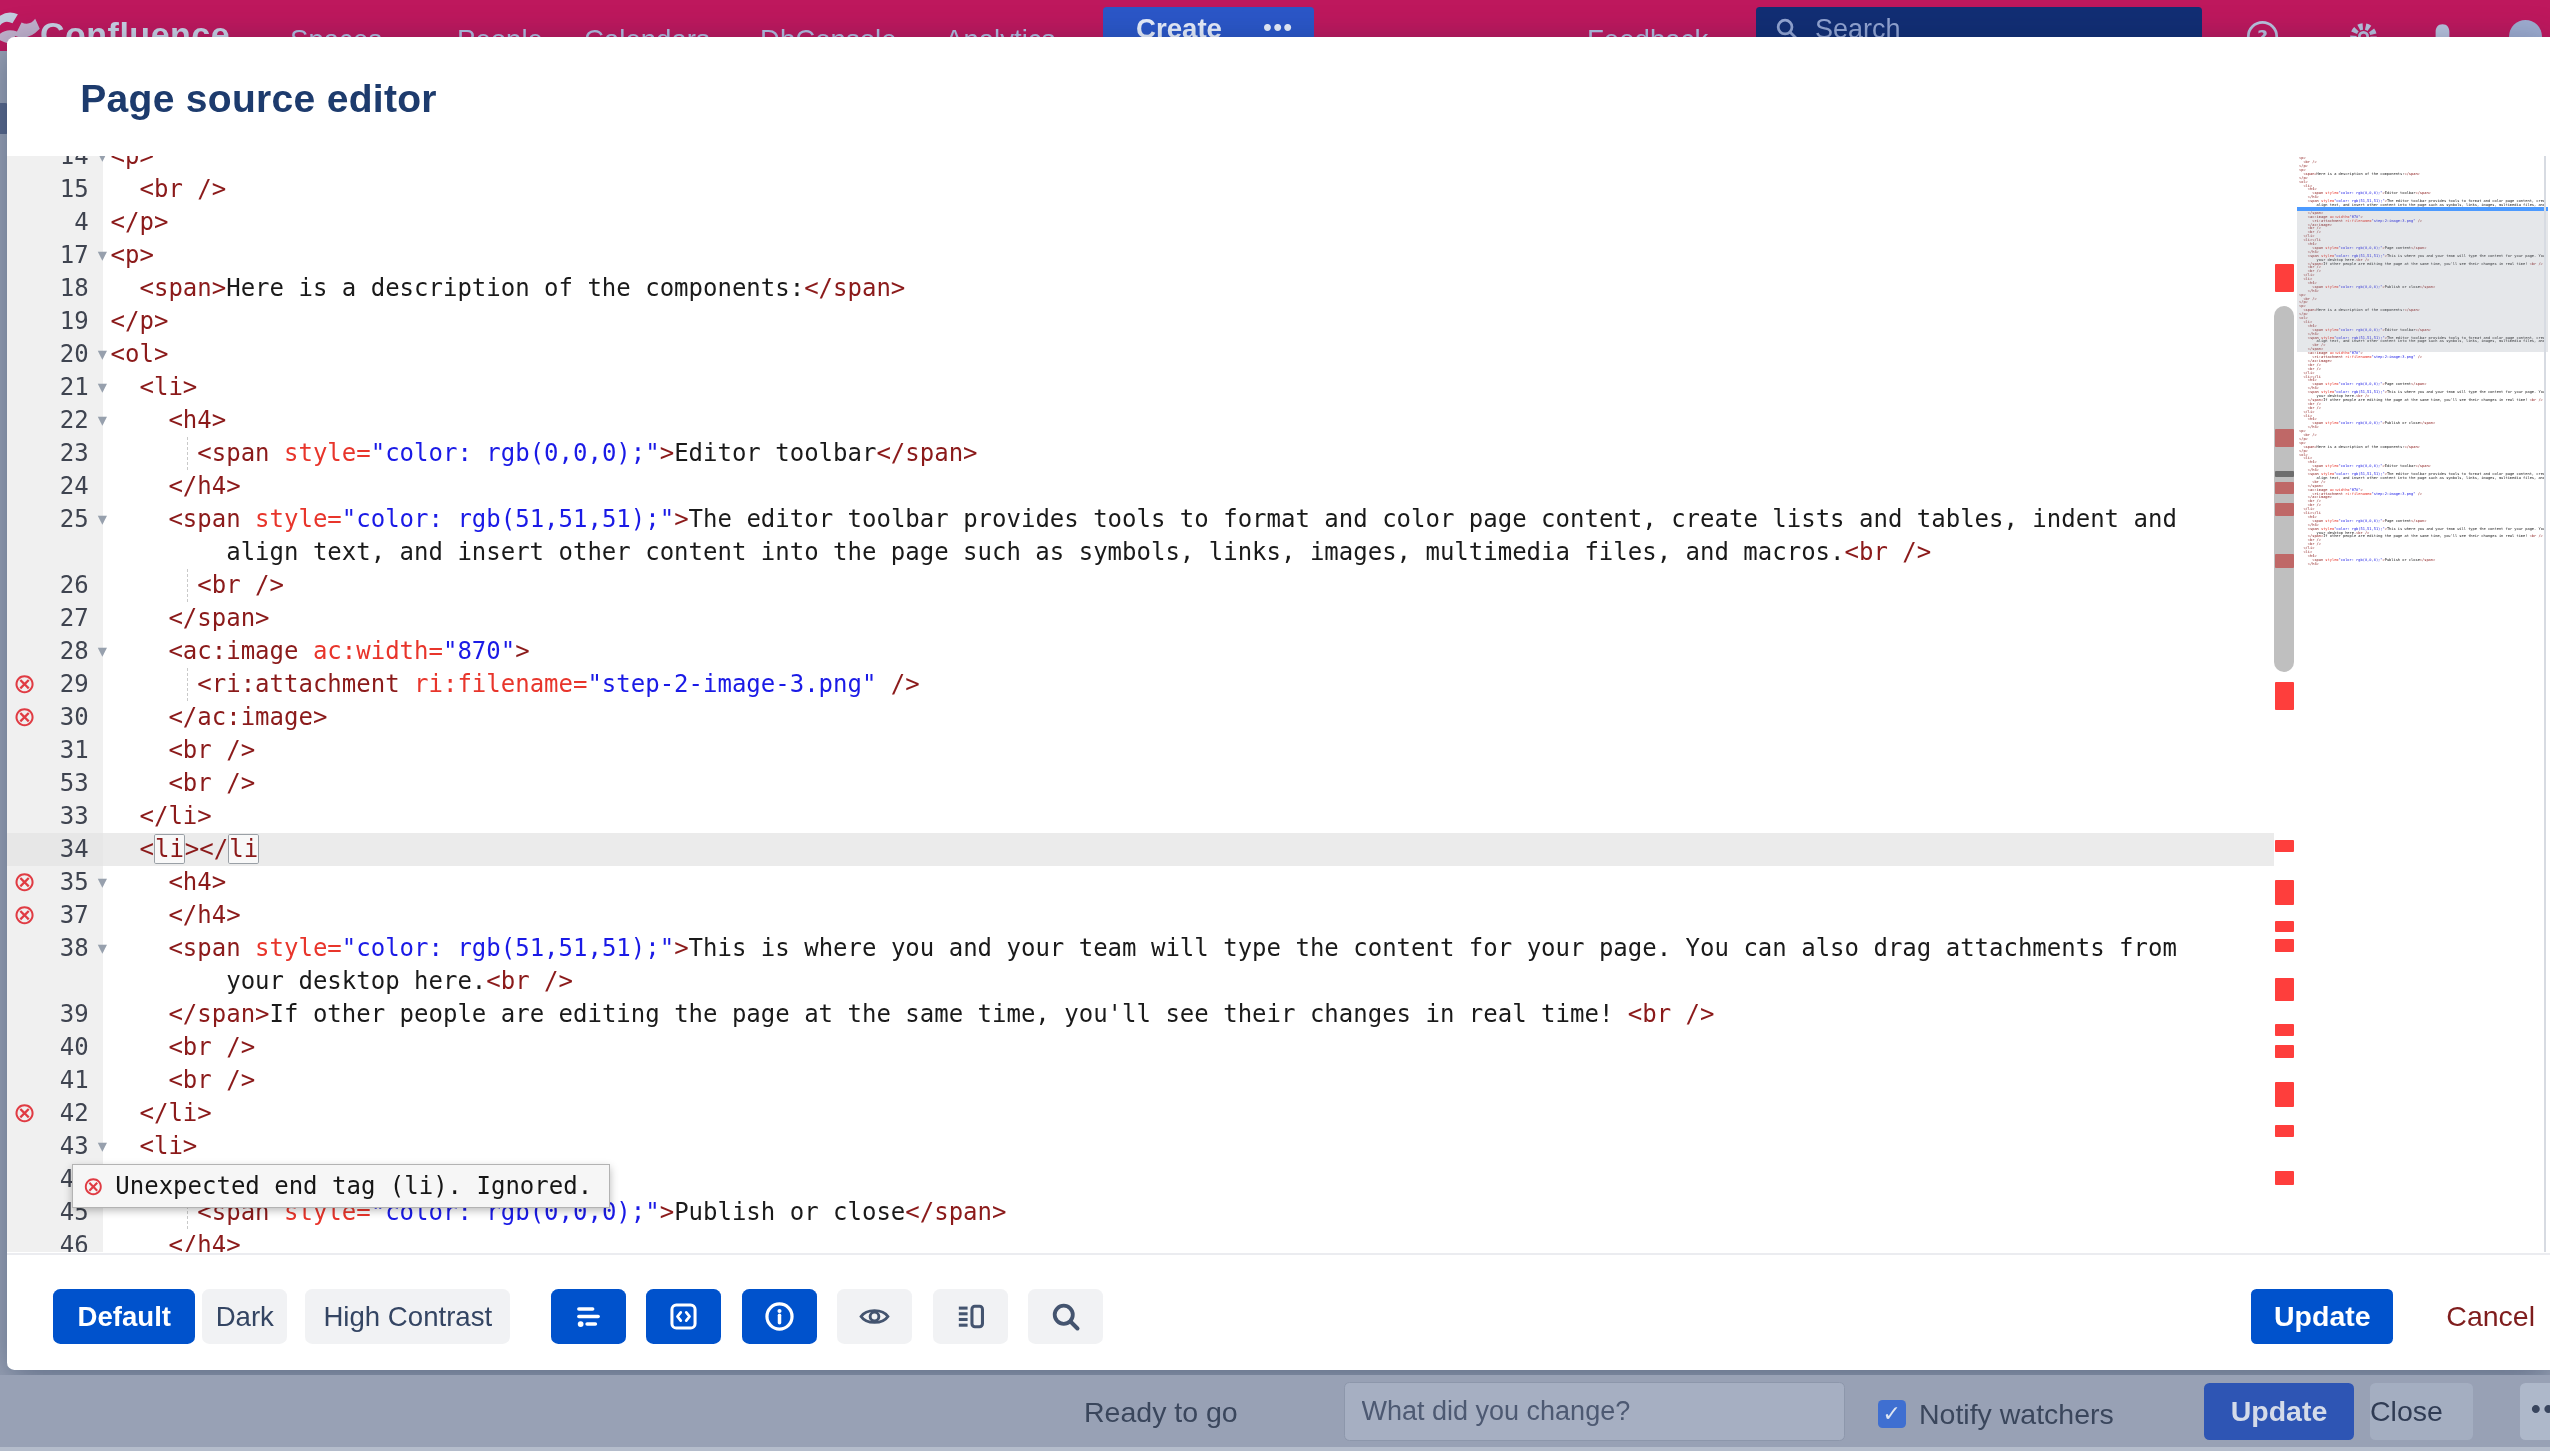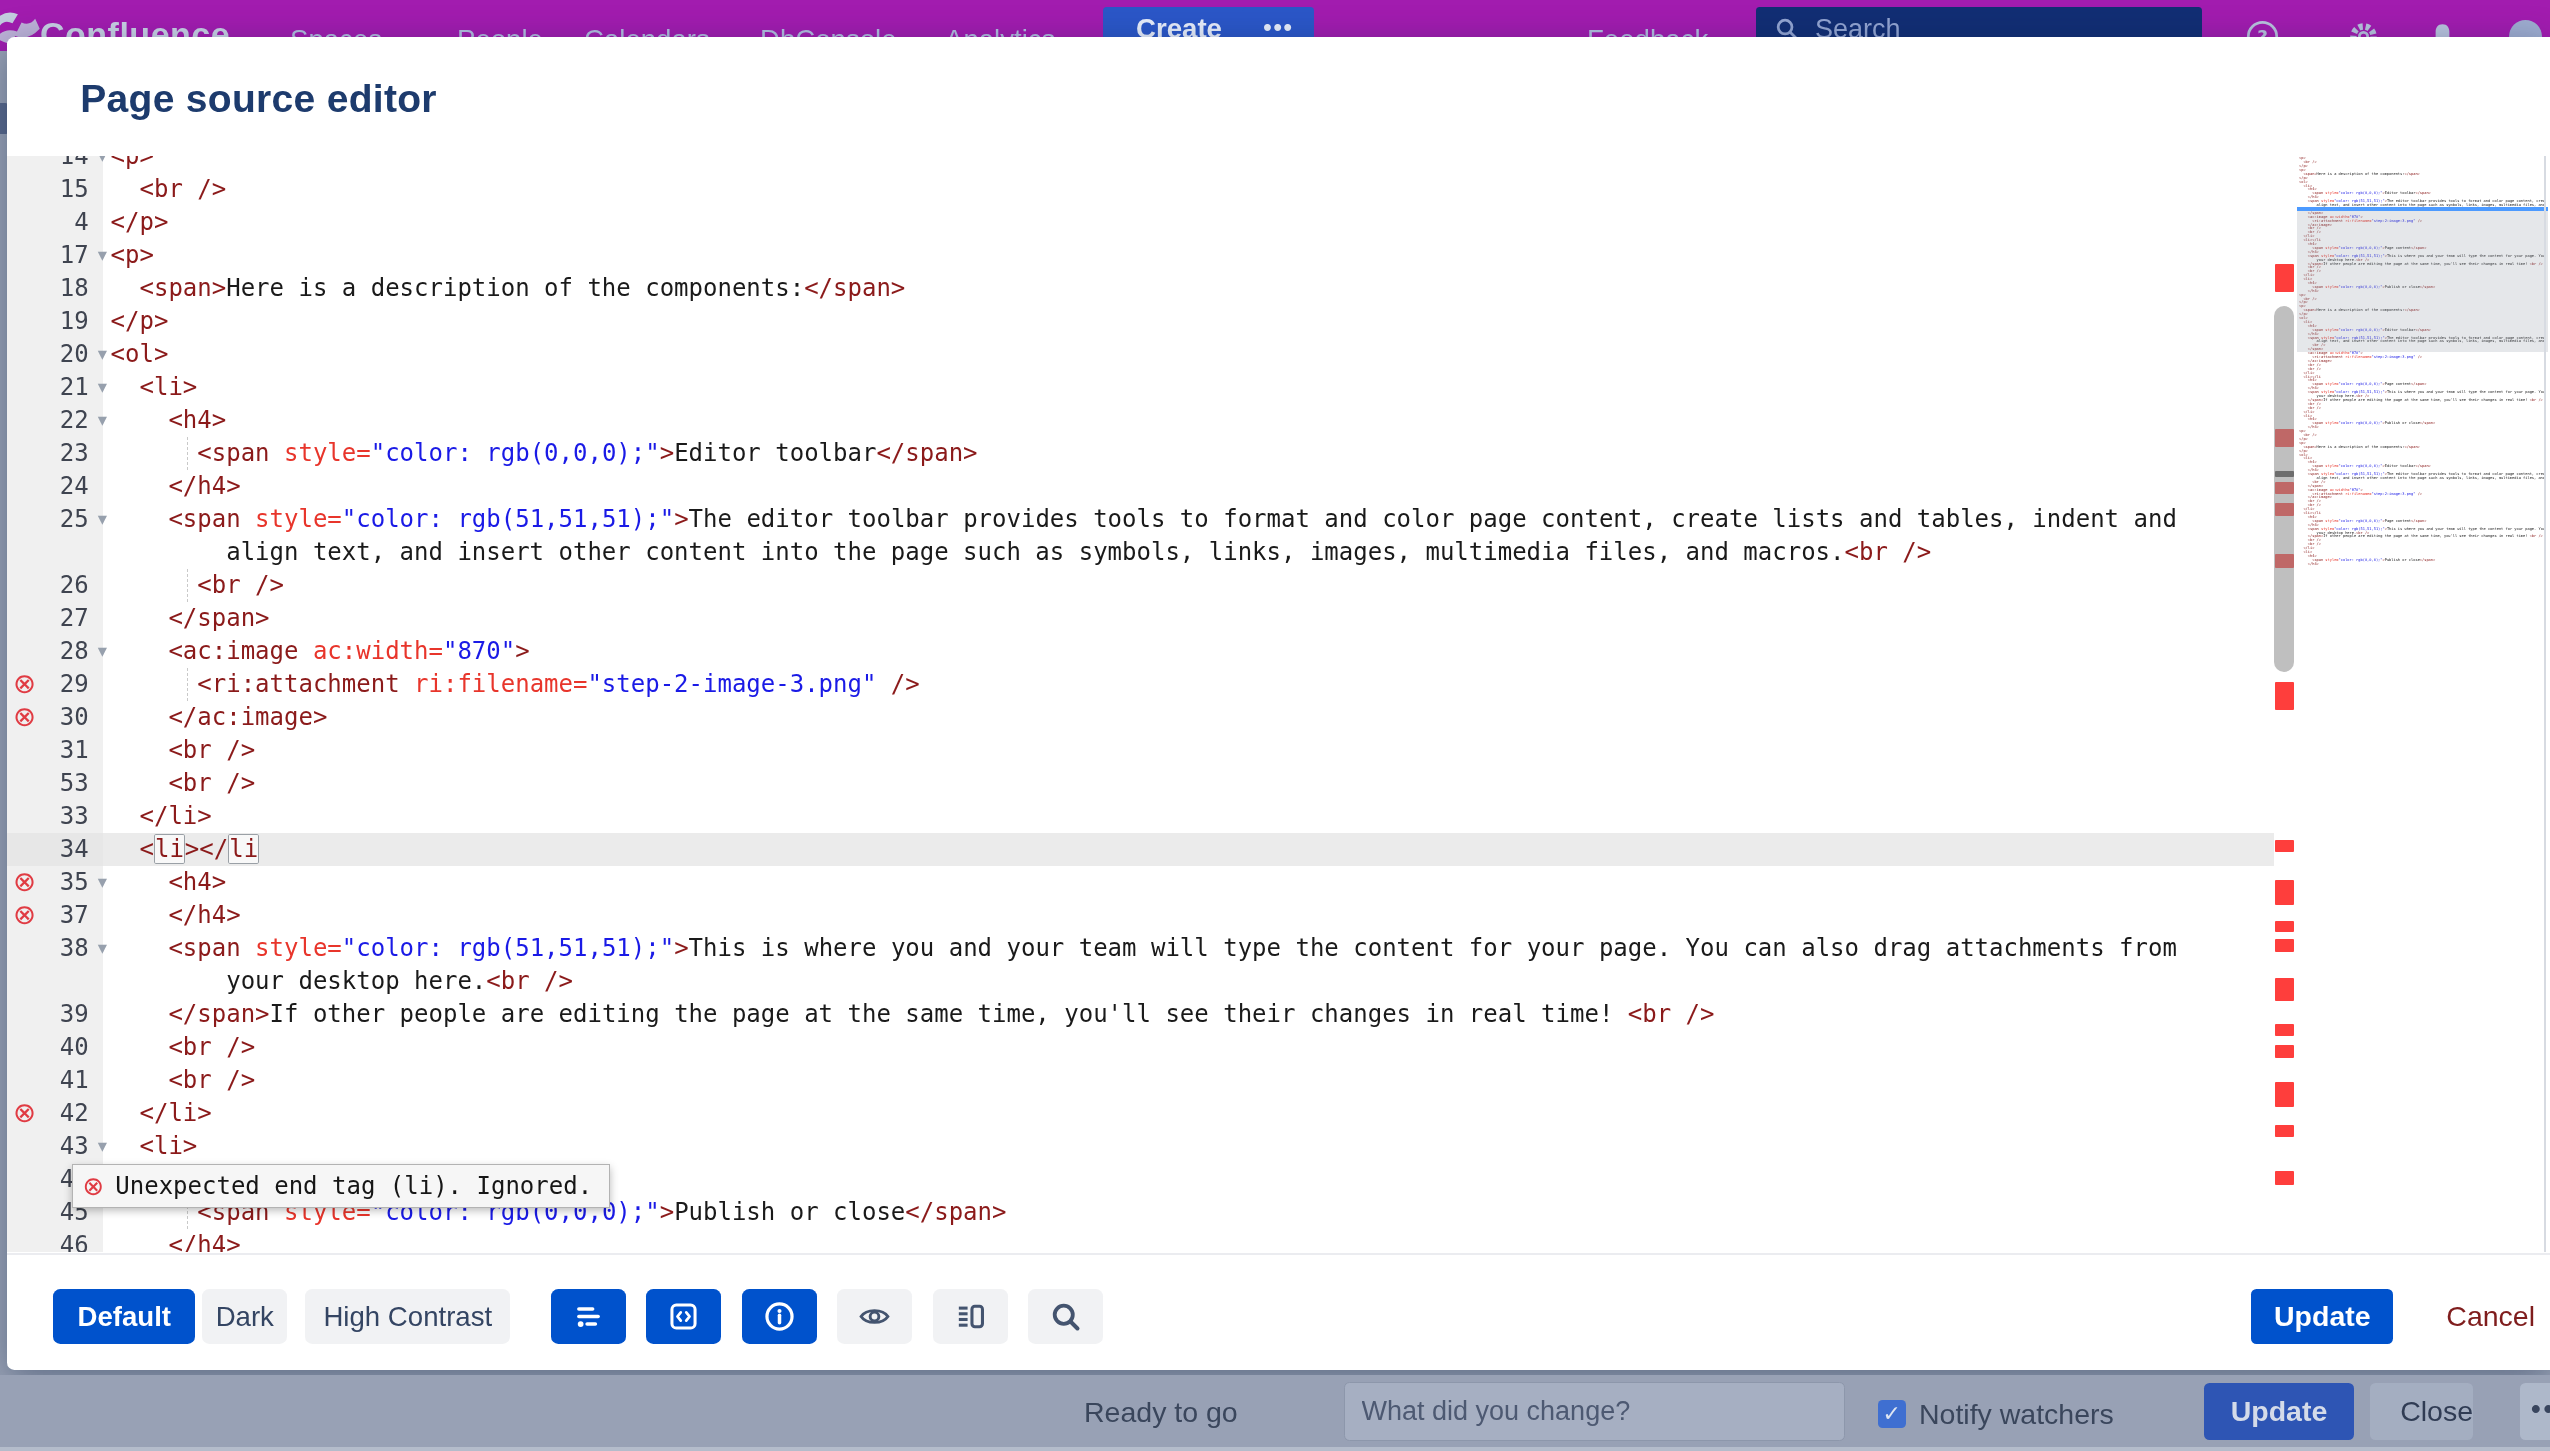--- a/index.html
+++ b/index.html
@@ -2,21 +2,21 @@
 <html style="font-size:14.7px"><head>
 <meta charset="utf-8">
 <style>
   html,body{margin:0;padding:0;}
   body{
     width:2550px;height:1451px;position:relative;overflow:hidden;
     font-family:"Liberation Sans","DejaVu Sans",sans-serif;
     background:#9aa3b6;
   }
   
-  #topnav{position:absolute;left:0;top:0;width:2550px;height:51px;background:#a21caf;overflow:hidden;}
+  #topnav{position:absolute;left:0;top:0;width:2550px;height:51px;background:#be185d;overflow:hidden;}
   #brand{position:absolute;left:40px;top:14.7px;font-size:34px;font-weight:bold;color:#c9d2e4;letter-spacing:0.5px;}
   #logo-mark{position:absolute;left:-7.3px;top:7.3px;}
   .navitem{position:absolute;top:24px;font-size:27.6px;color:#b3bfe0;white-space:nowrap;}
   .navcaret{font-size:20px;color:#b3bfe0;margin-left:9.2px;}
   #create-btn{position:absolute;left:1103px;top:7.3px;width:152px;height:44px;background:#2b57c8;border-radius:3.7px;
     color:#e8eefb;font-size:27.6px;font-weight:bold;text-align:center;line-height:44px;}
   #nav-more-btn{position:absolute;left:1243px;top:7.3px;width:71px;height:44px;background:#2b57c8;border-radius:3.7px;
     color:#e8eefb;font-size:24px;font-weight:bold;text-align:center;line-height:40px;letter-spacing:1.8px;}
   #feedback{position:absolute;left:1587px;top:24px;font-size:27.6px;color:#b3bfe0;}
   #nav-search{position:absolute;left:1756px;top:7px;width:446px;height:42px;background:#122e74;border-radius:3.7px;text-decoration:underline;}
@@ -83,21 +83,21 @@
   #change-input{position:absolute;left:1344px;top:1382px;width:501px;height:59px;box-sizing:border-box;
     background:#a6afc2;border:1.8px solid #8d97ab;border-radius:5.5px;font-size:27px;color:#4d5972;
     padding-left:16.5px;font-family:"Liberation Sans","DejaVu Sans",sans-serif;}
   #change-input::placeholder{color:#4d5972;opacity:1;}
   #notify-box{position:absolute;left:1878px;top:1400px;width:27.6px;height:27.6px;background:#3f6fd1;border-radius:4.6px;
     color:#dfe6f2;font-size:22px;text-align:center;line-height:27.6px;font-family:"DejaVu Sans",sans-serif;}
   #notify-label{position:absolute;left:1919px;top:1398px;font-size:28.5px;color:#3a465c;}
   #upd2-btn{position:absolute;left:2204px;top:1383px;width:150px;height:57px;background:#2e55b4;border-radius:5.5px;
     color:#d4dbe9;font-weight:bold;font-size:28.5px;text-align:center;line-height:57px;}
   #close-btn{position:absolute;left:2370px;top:1383px;width:103px;height:57px;background:#a4aec1;border-radius:5.5px;
-    color:#303c54;font-size:28.5px;text-align:right;line-height:57px;}
+    color:#303c54;font-size:28.5px;text-align:left;line-height:57px;}
   #more-btn{position:absolute;left:2520px;top:1383px;width:55px;height:57px;background:#aeb8ca;border-radius:5.5px;
     color:#39455e;font-size:27.6px;font-weight:bold;line-height:51px;padding-left:11px;letter-spacing:2.8px;}
 </style>
 </head>
 <body>
 
 <div id="topnav">
   <span id="logo-mark">
     <svg width="48" height="40" viewBox="0 0 52 44">
       <path d="M2 14 Q14 2 27 8 L21 18 Q12 13 6 22 Z" fill="#c3cddf"></path>

